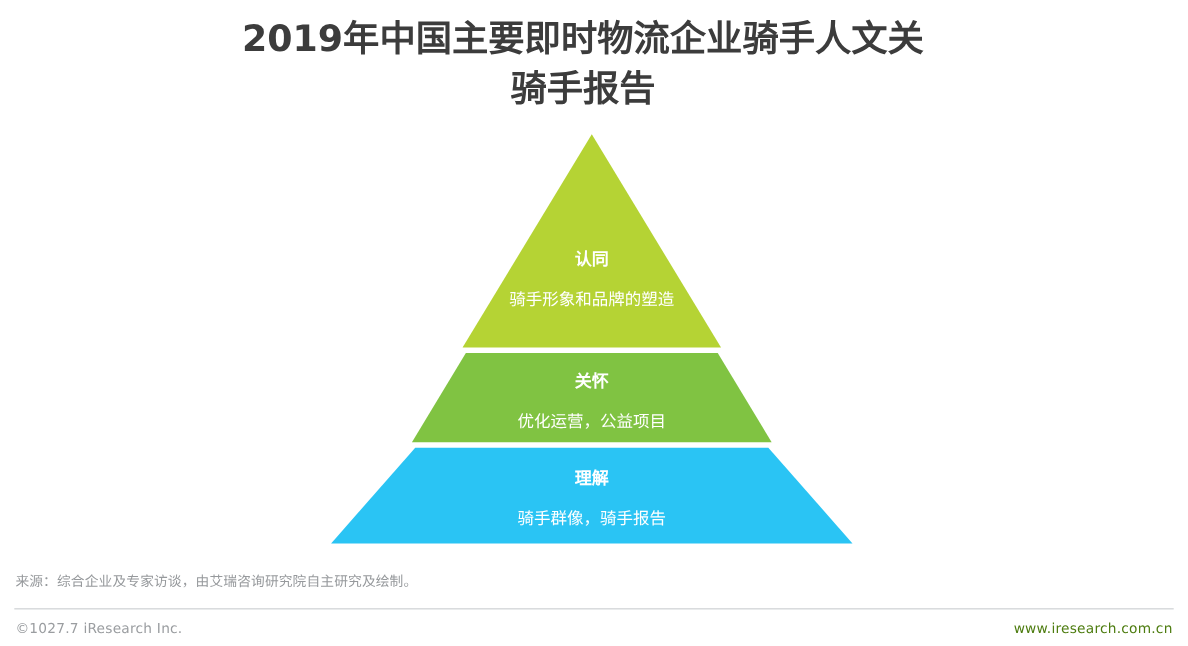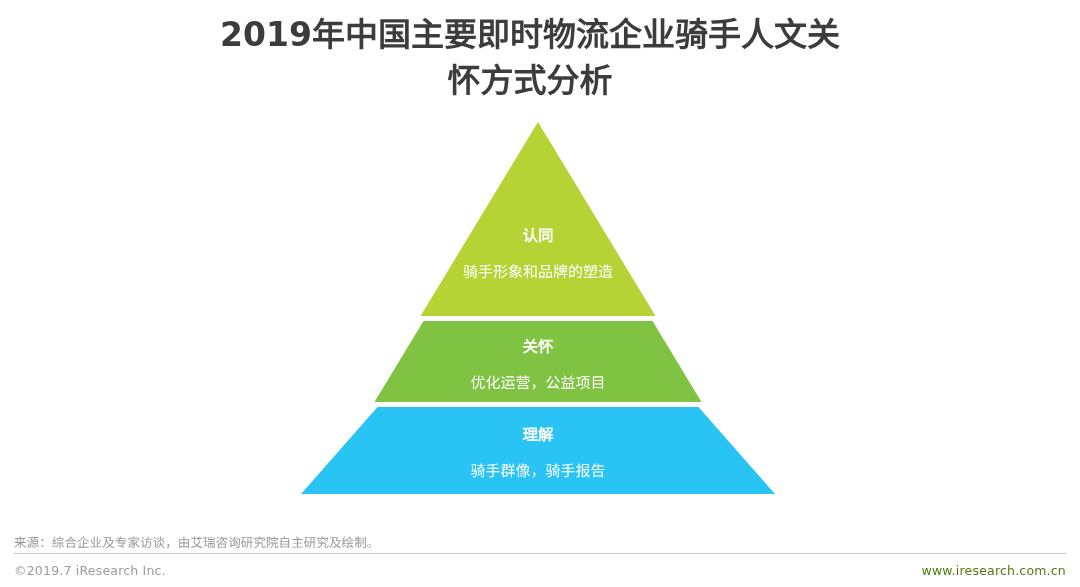--- a/index.html
+++ b/index.html
@@ -65,21 +65,21 @@
     font-family: "DejaVu Sans", "Liberation Sans", sans-serif;
     font-size: 15px;
     font-weight: normal;
     fill: #ffffff;
   }
 
   
   .source-note {
     position: absolute;
     left: 14px;
-    top: 534px;
+    top: 520px;
     font-size: 12.5px;
     line-height: 18px;
     color: #96999c;
     letter-spacing: 0.1px;
     white-space: nowrap;
   }
 
   
   .footer-rule {
     position: absolute;
@@ -115,21 +115,21 @@
     white-space: nowrap;
   }
 </style>
 </head>
 <body>
 
 <div class="slide">
 
   <div class="title-block">
     <span class="title-line">2019年中国主要即时物流企业骑手人文关</span>
-    <span class="title-line">怀方式分析</span>
+    <span class="title-line">骑手报告</span>
   </div>
 
   <div class="pyramid-wrap">
     <svg class="pyramid-svg" width="1080" height="520" viewBox="0 0 1080 520" xmlns="http://www.w3.org/2000/svg">
 
       <polygon points="538,122 655.5,316 420.5,316" fill="#b5d334"></polygon>
       <text class="tier-title" x="538" y="241" text-anchor="middle">认同</text>
       <text class="tier-sub" x="538" y="277" text-anchor="middle">骑手形象和品牌的塑造</text>
 
       <polygon points="423.5,321 652.5,321 701.5,402 374.5,402" fill="#80c342"></polygon>
@@ -139,17 +139,17 @@
       <polygon points="377.5,407 698.5,407 775,494 301,494" fill="#2ac4f4"></polygon>
       <text class="tier-title" x="538" y="440" text-anchor="middle">理解</text>
       <text class="tier-sub" x="538" y="476" text-anchor="middle">骑手群像，骑手报告</text>
     </svg>
   </div>
 
   <div class="source-note">来源：综合企业及专家访谈，由艾瑞咨询研究院自主研究及绘制。</div>
 
   <div class="footer-rule"></div>
   <div class="footer">
-    <span class="footer-left">©2019.7 iResearch Inc.</span>
+    <span class="footer-left">©1027.7 iResearch Inc.</span>
     <span class="footer-right">www.iresearch.com.cn</span>
   </div>
 
 </div>
 
 </body></html>

